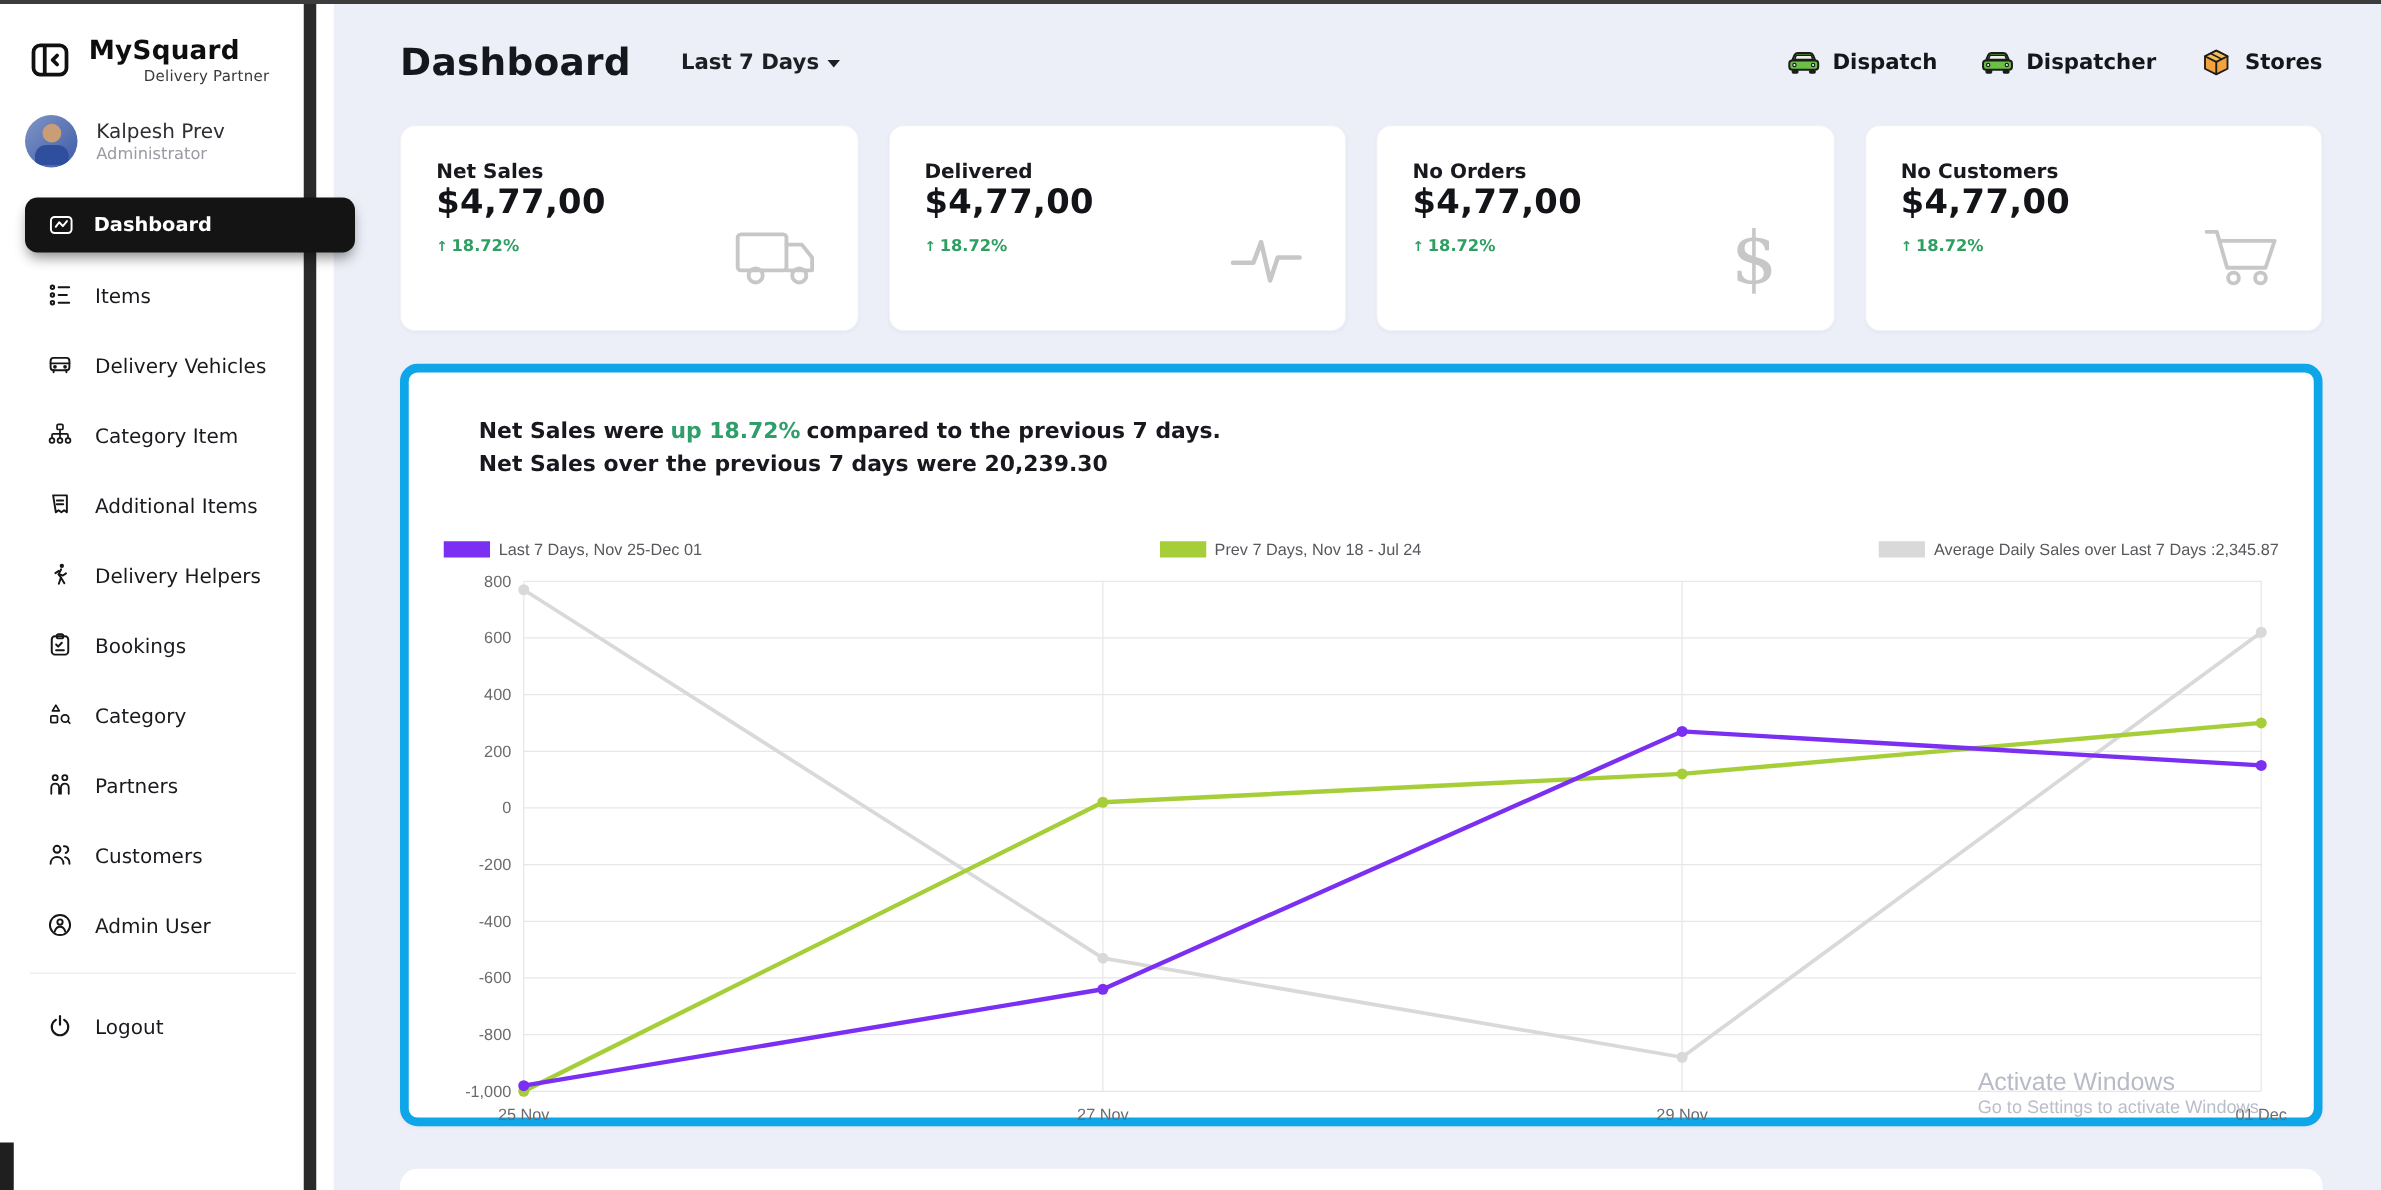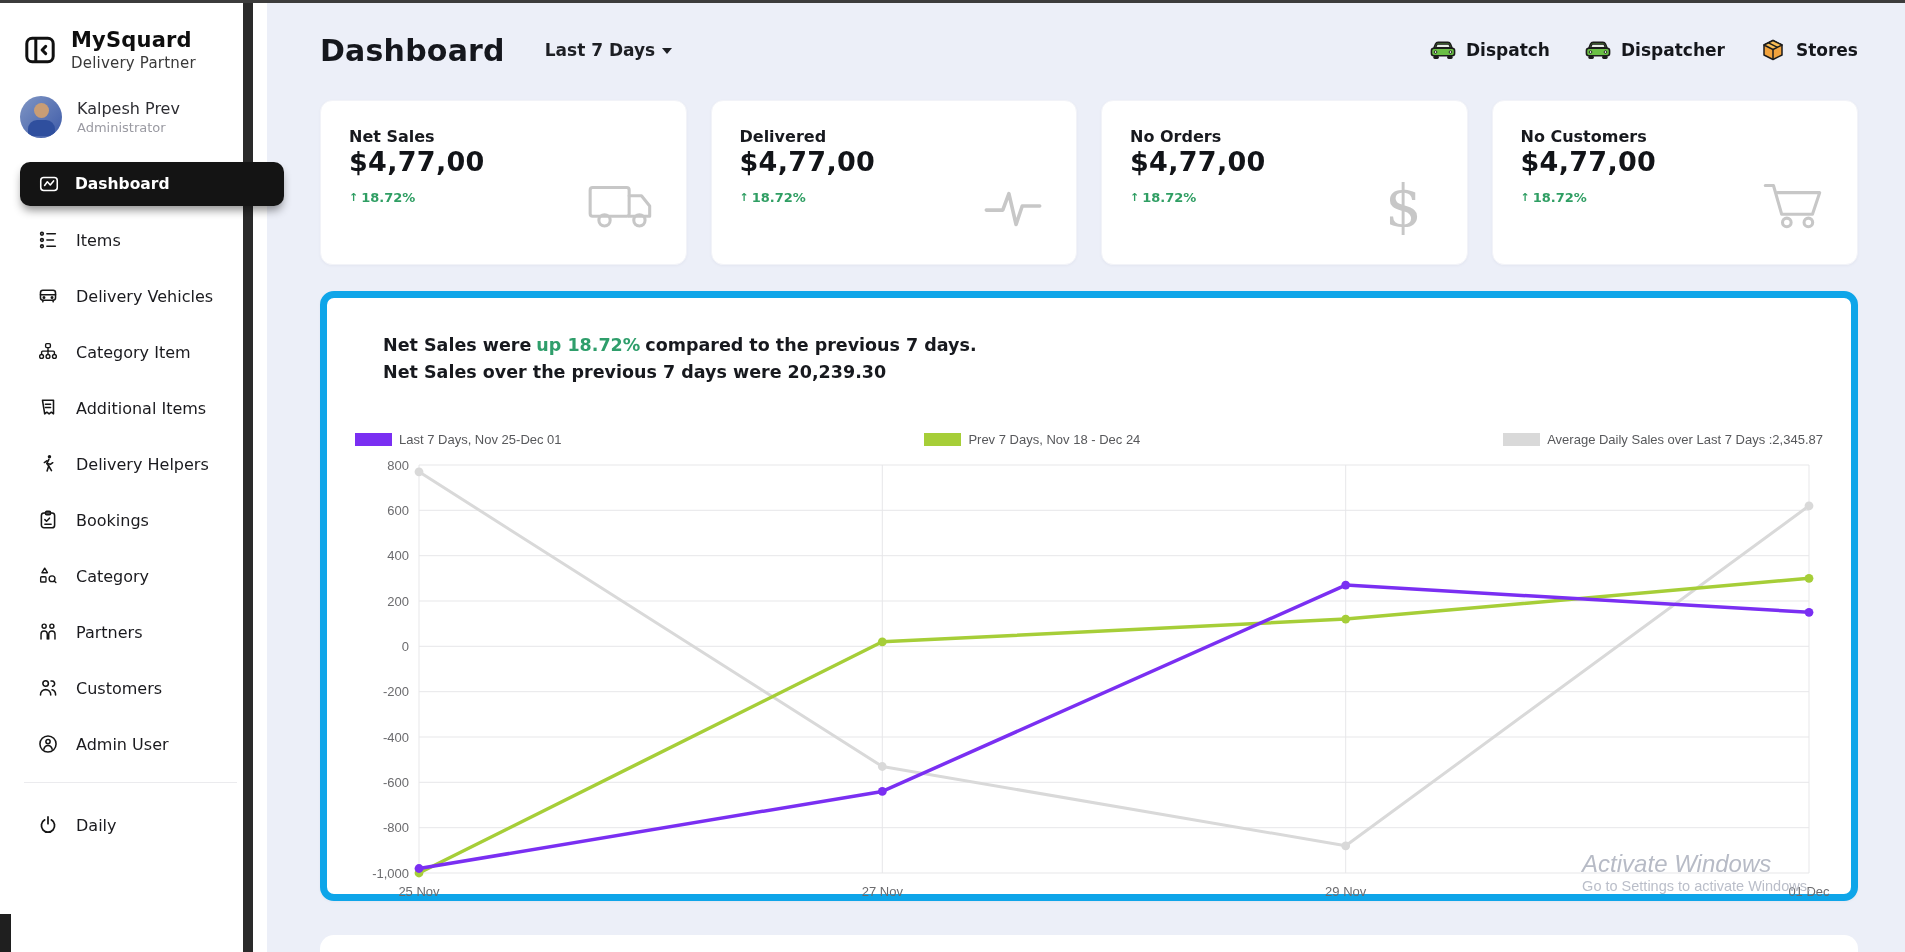--- a/index.html
+++ b/index.html
@@ -8,21 +8,21 @@
   .topline{position:fixed;top:0;left:0;right:0;height:3px;background:#3c3c3c;z-index:100;}
   .corner-dark{position:fixed;left:0;bottom:0;width:11px;height:38px;background:#1f1f1f;z-index:100;}
 
   
   .sidebar{position:fixed;left:0;top:0;bottom:0;width:267px;background:#fff;z-index:10;}
   .side-rail{position:absolute;left:243px;top:0;bottom:0;width:10px;background:#2a2a2a;z-index:1;}
   .logo-row{display:flex;align-items:center;gap:13px;padding:28px 18px 0 22px;}
   .logo-icon{width:36px;height:36px;color:#101010;}
   .logo-icon svg{width:100%;height:100%;}
   .app-name{font-size:21px;font-weight:800;color:#0e0e0e;letter-spacing:.2px;}
-  .app-tagline{font-size:15px;color:#3a3a3a;margin-top:2px;letter-spacing:.2px;}
+  .app-tagline{font-size:12px;color:#3a3a3a;margin-top:2px;letter-spacing:.2px;margin-left:44px;}
   .user-row{display:flex;align-items:center;gap:15px;margin:24px 0 0 20px;}
   .avatar{width:42px;height:42px;border-radius:50%;background:linear-gradient(135deg,#8096c4,#3d5aa8);
           overflow:hidden;flex:0 0 auto;}
   .avatar .head{width:15px;height:15px;border-radius:50%;background:#c99d75;margin:7px auto 0;}
   .avatar .torso{width:27px;height:16px;border-radius:9px 9px 0 0;background:#2f4f9e;margin:2px auto 0;}
   .user-name{font-size:16px;color:#2e2e33;}
   .user-role{font-size:13px;color:#9a9aa2;margin-top:2px;}
   .menu{margin-top:24px;position:relative;z-index:2;}
   .menu-item{height:56px;display:flex;align-items:center;gap:17px;padding-left:37px;
              font-size:16px;color:#1a1a1e;cursor:pointer;}
@@ -68,21 +68,21 @@
               box-shadow:0 1px 3px rgba(25,35,80,.04);}
   .insight{margin:0 0 0 28px;font-size:17.5px;font-weight:700;color:#17191e;line-height:1.55;}
   .insight .hl{color:#2f9e6b;margin:0 5px;}
   .legend{margin-top:46px;display:flex;justify-content:space-between;align-items:center;gap:16px;
           font-family:"Liberation Sans",sans-serif;font-size:13px;color:#57585b;}
   .lg-item{display:flex;align-items:center;gap:7px;cursor:pointer;}
   .lg-swatch{display:inline-block;width:37px;height:13px;}
   #chart{margin-top:4px;}
   .watermark{position:absolute;right:40px;bottom:0;color:#b7bbc6;
              font-family:"Liberation Sans",sans-serif;}
-  .wm1{font-size:24px;font-style:italic;}
+  .wm1{font-size:20px;}
   .wm2{font-size:14.5px;color:#babec9;}
   .next-card{margin-top:34px;height:20px;background:#fff;border-radius:14px 14px 0 0;}
 </style>
 </head>
 <body>
 
 <div class="topline"></div>
 <div class="corner-dark"></div>
 
 <aside class="sidebar">
@@ -213,21 +213,21 @@
         <span class="mi-label">Admin User</span>
       </div>
     </nav>
   <hr class="menu-divider">
   <div class="logout-wrap" id="logout-slot">
       <div class="menu-item">
         <span class="mi-icon"><svg viewBox="0 0 24 24" fill="none" stroke="currentColor" stroke-width="1.9" stroke-linecap="round" stroke-linejoin="round">
             <path d="M8.4 6.4 a7.2 7.2 0 1 0 7.2 0"></path>
             <line x1="12" y1="3.2" x2="12" y2="10.6"></line>
           </svg></span>
-        <span class="mi-label">Daily</span>
+        <span class="mi-label">Logout</span>
       </div>
     </div>
 </aside>
 
 <main class="main">
   <header class="topbar">
     <h1>Dashboard</h1>
     <button class="range">
       <span>Last 7 Days</span>
       <span class="caret"></span>
@@ -330,21 +330,21 @@
   <section class="chart-card">
     <p class="insight"><span>Net Sales were</span><span class="hl">up 18.72%</span><span>compared to the previous 7 days.</span></p>
     <p class="insight">Net Sales over the previous 7 days were 20,239.30</p>
     <div class="legend" id="legend">
         <span class="lg-item">
           <span class="lg-swatch" style="background:#7a2ff2"></span>
           <span class="lg-label">Last 7 Days, Nov 25-Dec 01</span>
         </span>
         <span class="lg-item">
           <span class="lg-swatch" style="background:#a6ce38"></span>
-          <span class="lg-label">Prev 7 Days, Nov 18 - Dec 24</span>
+          <span class="lg-label">Prev 7 Days, Nov 18 - Jul 24</span>
         </span>
         <span class="lg-item">
           <span class="lg-swatch" style="background:#d9d9d9"></span>
           <span class="lg-label">Average Daily Sales over Last 7 Days :2,345.87</span>
         </span>
       </div>
     <div id="chart"><svg width="1480" height="462" viewBox="0 0 1480 462" font-family="Liberation Sans, sans-serif">
           <line x1="64" y1="14.0" x2="1454" y2="14.0" stroke="#e7e7e9" stroke-width="1"></line>
           <text x="54" y="18.5" text-anchor="end" font-size="13" fill="#6b6b6e">800</text>
           <line x1="64" y1="59.3" x2="1454" y2="59.3" stroke="#e7e7e9" stroke-width="1"></line>

